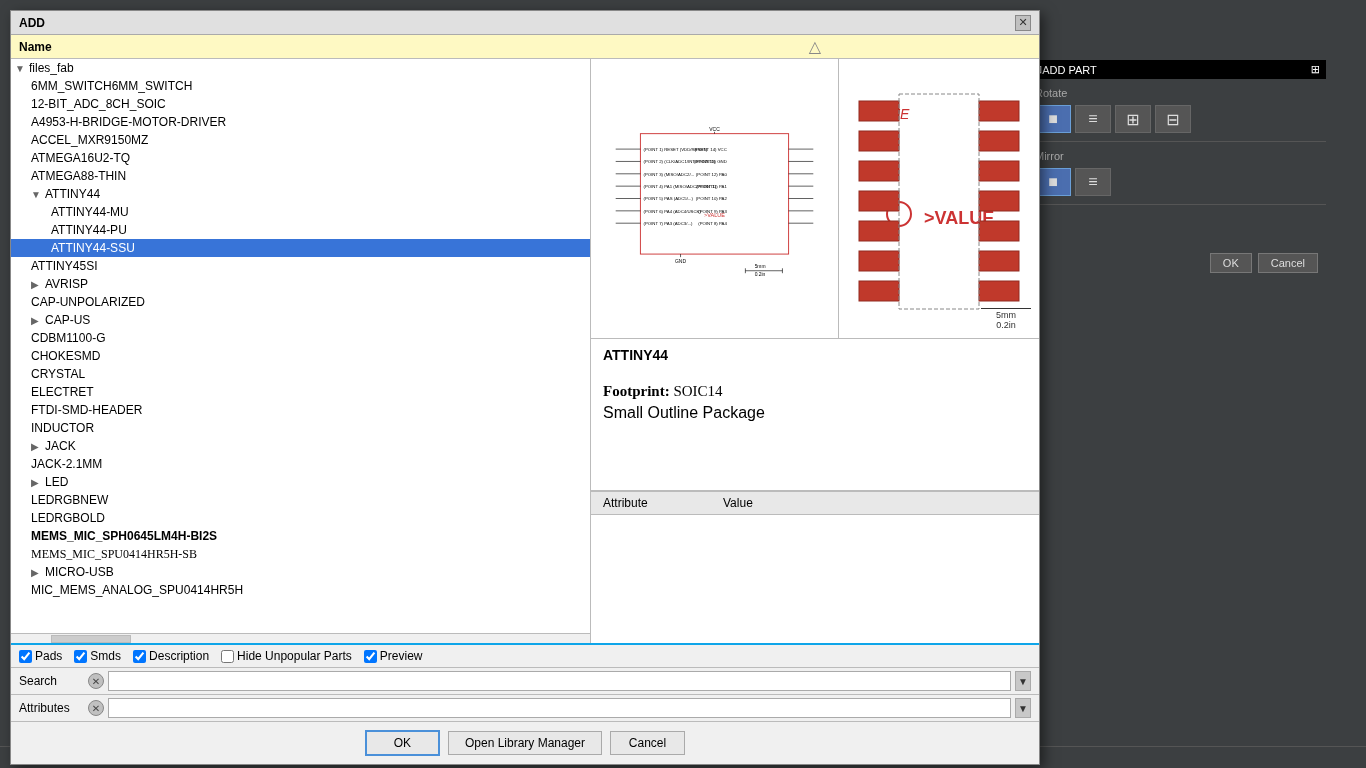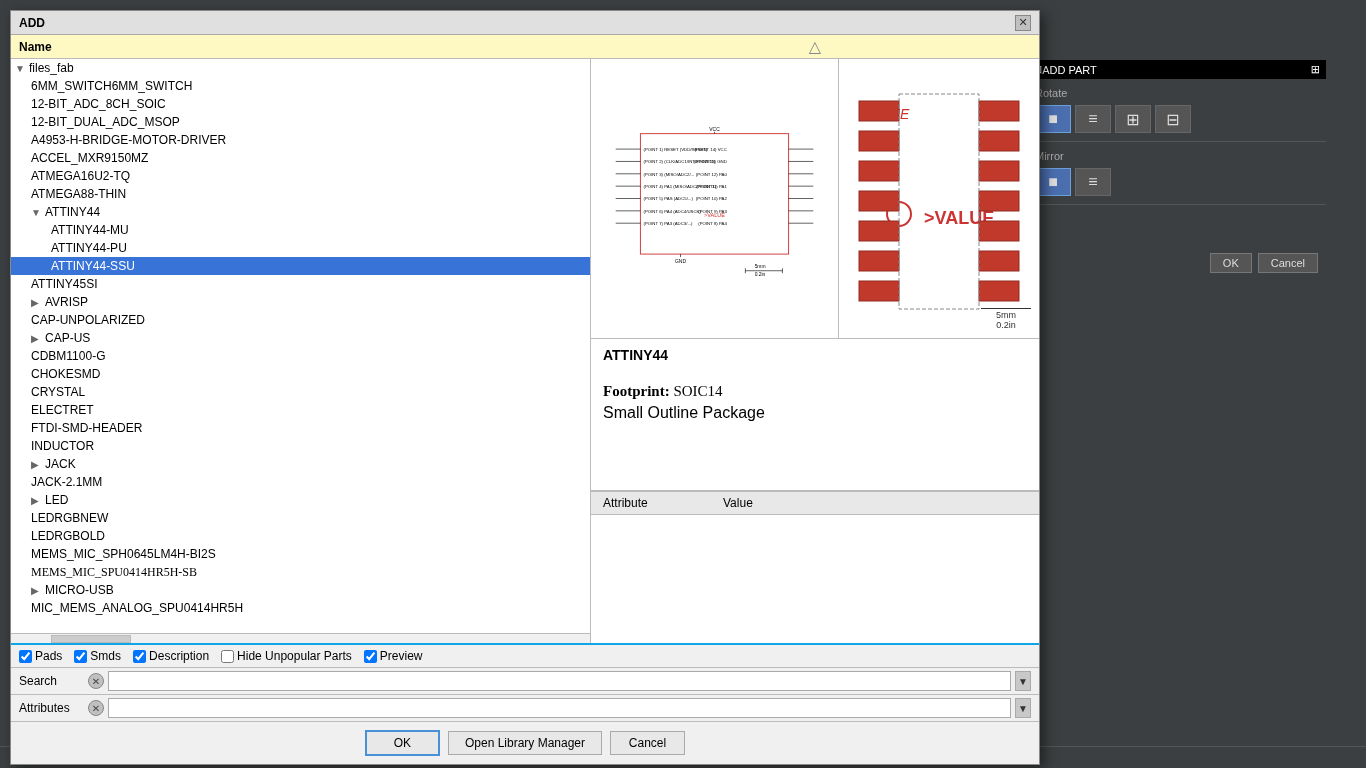--- a/index.html
+++ b/index.html
@@ -463,23 +463,20 @@
             <span>files_fab</span>
           </div>
 
           <div class="tree-item">
             <span style="padding-left:16px;display:inline-block;">6MM_SWITCH6MM_SWITCH</span>
           </div>
           <div class="tree-item">
             <span style="padding-left:16px;display:inline-block;">12-BIT_ADC_8CH_SOIC</span>
           </div>
           <div class="tree-item">
-            <span style="padding-left:16px;display:inline-block;">12-BIT_DUAL_ADC_MSOP</span>
-          </div>
-          <div class="tree-item">
             <span style="padding-left:16px;display:inline-block;">A4953-H-BRIDGE-MOTOR-DRIVER</span>
           </div>
           <div class="tree-item">
             <span style="padding-left:16px;display:inline-block;">ACCEL_MXR9150MZ</span>
           </div>
           <div class="tree-item">
             <span style="padding-left:16px;display:inline-block;">ATMEGA16U2-TQ</span>
           </div>
           <div class="tree-item">
             <span style="padding-left:16px;display:inline-block;">ATMEGA88-THIN</span>
@@ -550,21 +547,21 @@
               <span class="expand-arrow">▶</span>LED
             </span>
           </div>
           <div class="tree-item">
             <span style="padding-left:16px;display:inline-block;">LEDRGBNEW</span>
           </div>
           <div class="tree-item">
             <span style="padding-left:16px;display:inline-block;">LEDRGBOLD</span>
           </div>
           <div class="tree-item">
-            <span style="padding-left:16px;display:inline-block;">MEMS_MIC_SPH0645LM4H-BI2S</span>
+            <span style="padding-left:16px;display:inline-block;font-weight:bold;">MEMS_MIC_SPH0645LM4H-BI2S</span>
           </div>
           <div class="tree-item">
             <span style="padding-left:16px;display:inline-block;font-family:Liberation Serif, serif;">MEMS_MIC_SPU0414HR5H-SB</span>
           </div>
           <div class="tree-item folder">
             <span style="padding-left:16px;display:inline-block;">
               <span class="expand-arrow">▶</span>MICRO-USB
             </span>
           </div>
           <div class="tree-item">

